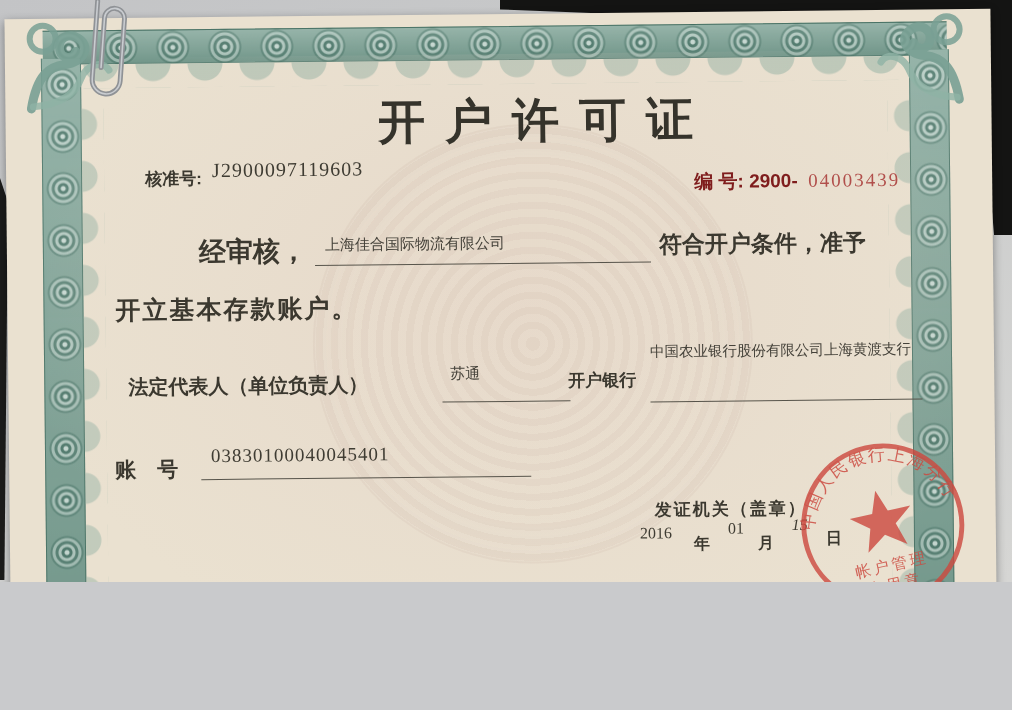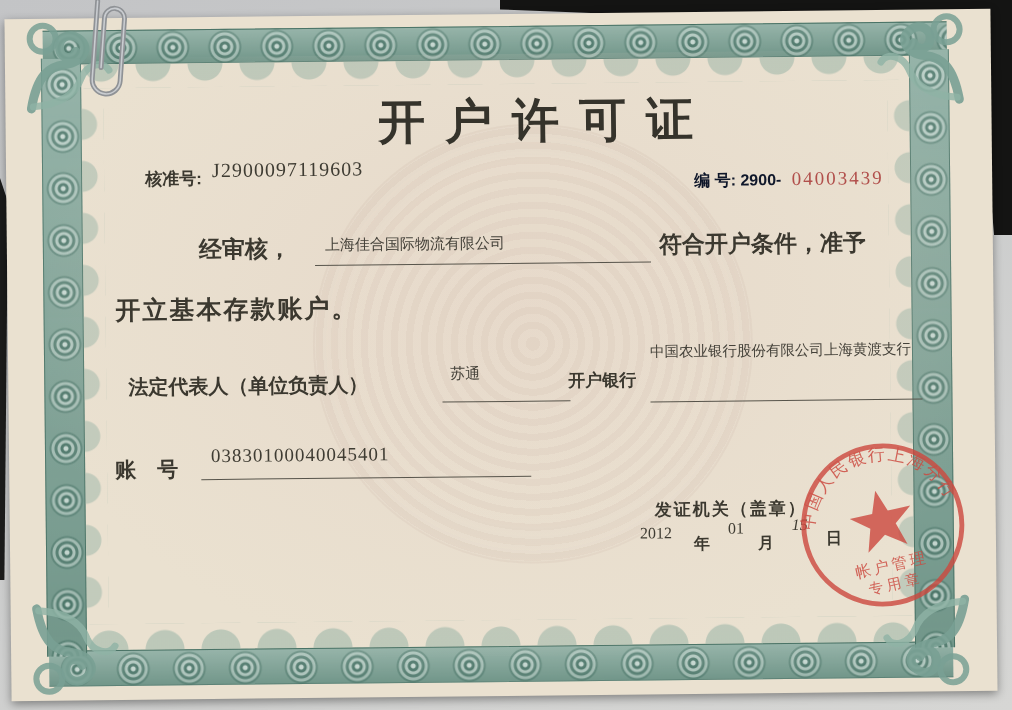--- a/index.html
+++ b/index.html
@@ -3,21 +3,21 @@
 <meta charset="utf-8">
 <style>
   * { margin:0; padding:0; box-sizing:border-box; }
   html,body { width:1012px; height:710px; }
   body {
     font-family:"Liberation Sans", sans-serif;
     background:#c9cacc;
     overflow:hidden;
   }
   .photo {
-    position:relative; width:1012px; height:710px;
+    position:relative; width:1012px; height:582px;
     background:linear-gradient(160deg,#c3c4c6 0%,#cbcccc 45%,#d6d6d4 100%);
     overflow:hidden;
   }
   
   .bg-dark-top-right {
     position:absolute; left:500px; top:0; width:512px; height:235px;
     background:#141413;
     clip-path:polygon(0 0,100% 0,100% 100%,96.5% 100%,93% 12%,0 4%);
   }
   .bg-dark-left {
@@ -99,23 +99,23 @@
     left:330px; top:76px; width:420px; text-align:center;
     font-family:"Liberation Serif", serif;
     font-size:47px; font-weight:bold; letter-spacing:20px;
     color:#35332b; white-space:nowrap;
   }
   .lbl { font-weight:bold; color:#3b382f; }
   .serifnum { font-family:"Liberation Serif", serif; color:#3f3c33; }
   .approval-label { left:139px; top:150px; font-size:17px; }
   .approval-value { left:206px; top:142px; font-size:20px; letter-spacing:1px; }
   .serial-row { left:688px; top:157px; white-space:nowrap; }
-  .serial-label { font-size:16px; font-weight:bold; color:#0f172a; }
+  .serial-label { font-size:19px; font-weight:bold; color:#7f1d1d; }
   .serial-value { font-family:"Liberation Serif", serif; font-size:19px; letter-spacing:2px; color:#b14f4b; margin-left:6px; }
-  .audited-prefix { left:192px; top:217px; font-size:23px; }
+  .audited-prefix { left:192px; top:217px; font-size:27px; }
   .company-line {
     left:308px; top:220px; width:336px;
     border-bottom:1.5px solid #57544b;
     padding:0 0 10px 10px;
     font-family:"Liberation Serif", serif; font-size:15px; color:#45423a;
   }
   .audited-suffix { left:652px; top:217px; font-size:23px; white-space:nowrap; }
   .body-line2 { left:108px; top:276px; font-size:25px; letter-spacing:2px; }
   .rep-label { left:120px; top:356px; font-size:20px; white-space:nowrap; }
   .rep-line {
@@ -226,21 +226,21 @@
     <div class="abs rep-line">苏通</div>
 
     <span class="abs lbl bank-label">开户银行</span>
     <div class="abs bank-line">中国农业银行股份有限公司上海黄渡支行</div>
 
     <span class="abs lbl account-label">账　号</span>
     <div class="abs account-line">03830100040045401</div>
 
     <span class="abs lbl issuer-label">发证机关（盖章）</span>
 
-    <span class="abs date-digit d-year">2012</span>
+    <span class="abs date-digit d-year">2016</span>
     <span class="abs date-unit  d-yearu">年</span>
     <span class="abs date-digit d-month">01</span>
     <span class="abs date-unit  d-monthu">月</span>
     <span class="abs date-digit d-day">15</span>
     <span class="abs date-unit  d-dayu">日</span>
 
     <div class="seal">
       <svg viewBox="0 0 186 186">
         <defs>
           <path id="arcPath" d="M 28 124 A 70 70 0 1 1 158 124" fill="none"></path>

